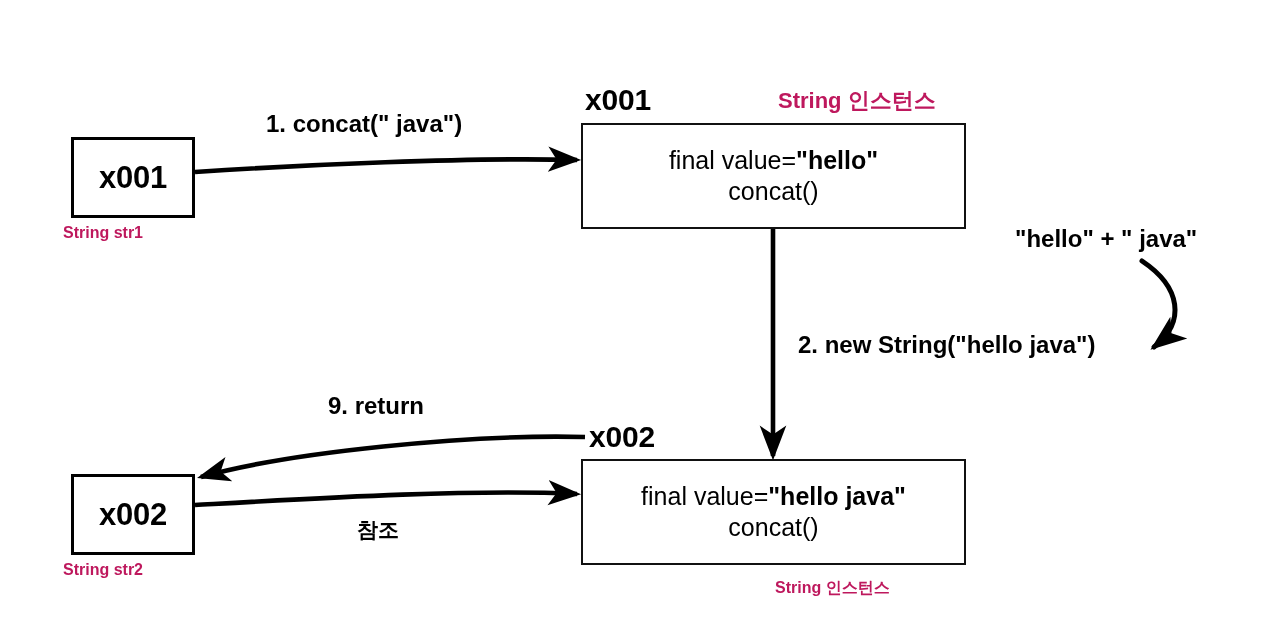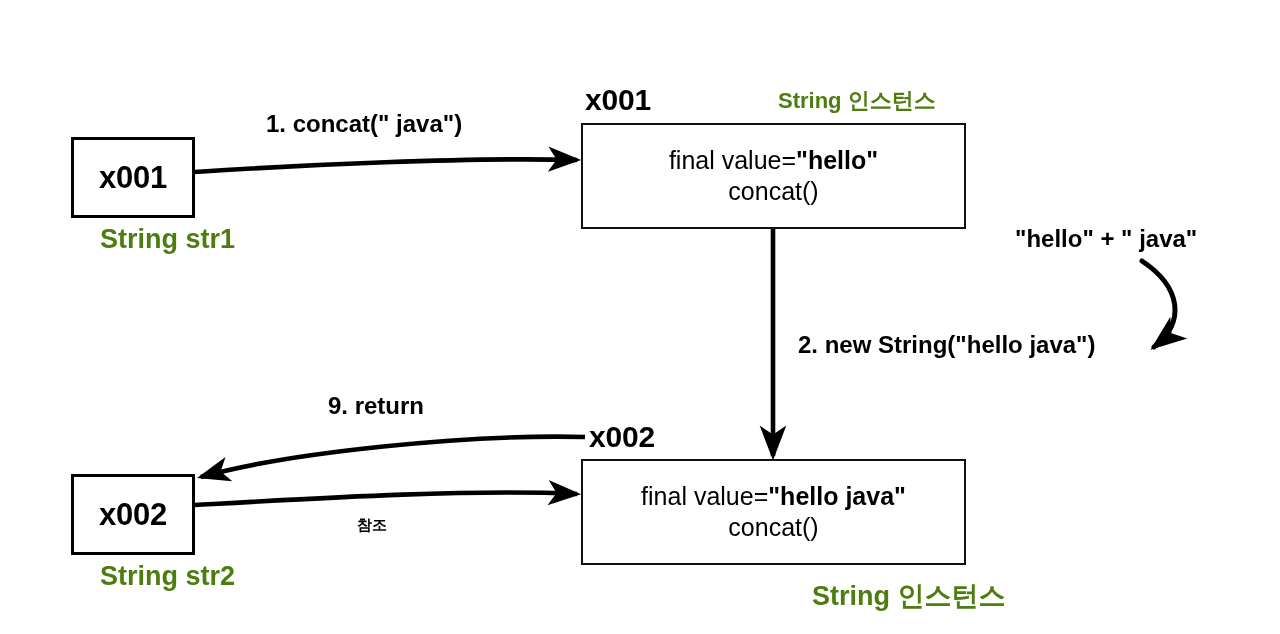--- a/index.html
+++ b/index.html
@@ -57,37 +57,37 @@
     font-weight: 700;
   }
 
   
   .txt {
     position: absolute;
     white-space: nowrap;
     color: #000000;
   }
   .gray-label {
-    color: #4d7c0f;
+    color: #be185d;
     font-weight: 700;
   }
   .addr-label {
     font-weight: 700;
     color: #000000;
     font-size: 30px;
     letter-spacing: -0.2px;
   }
   .step-label {
     font-weight: 700;
     color: #000000;
     font-size: 24px;
   }
   .gray-16 { font-size: 22px; }
-  .gray-20 { font-size: 27px; margin-left: 37px; }
-  .ko { font-size: 15px; font-weight: 700; color: #000000; }
+  .gray-20 { font-size: 16px; }
+  .ko { font-size: 21px; font-weight: 700; color: #000000; }
 
   
   #arrows {
     position: absolute;
     left: 0;
     top: 0;
     width: 1280px;
     height: 634px;
     pointer-events: none;
   }

